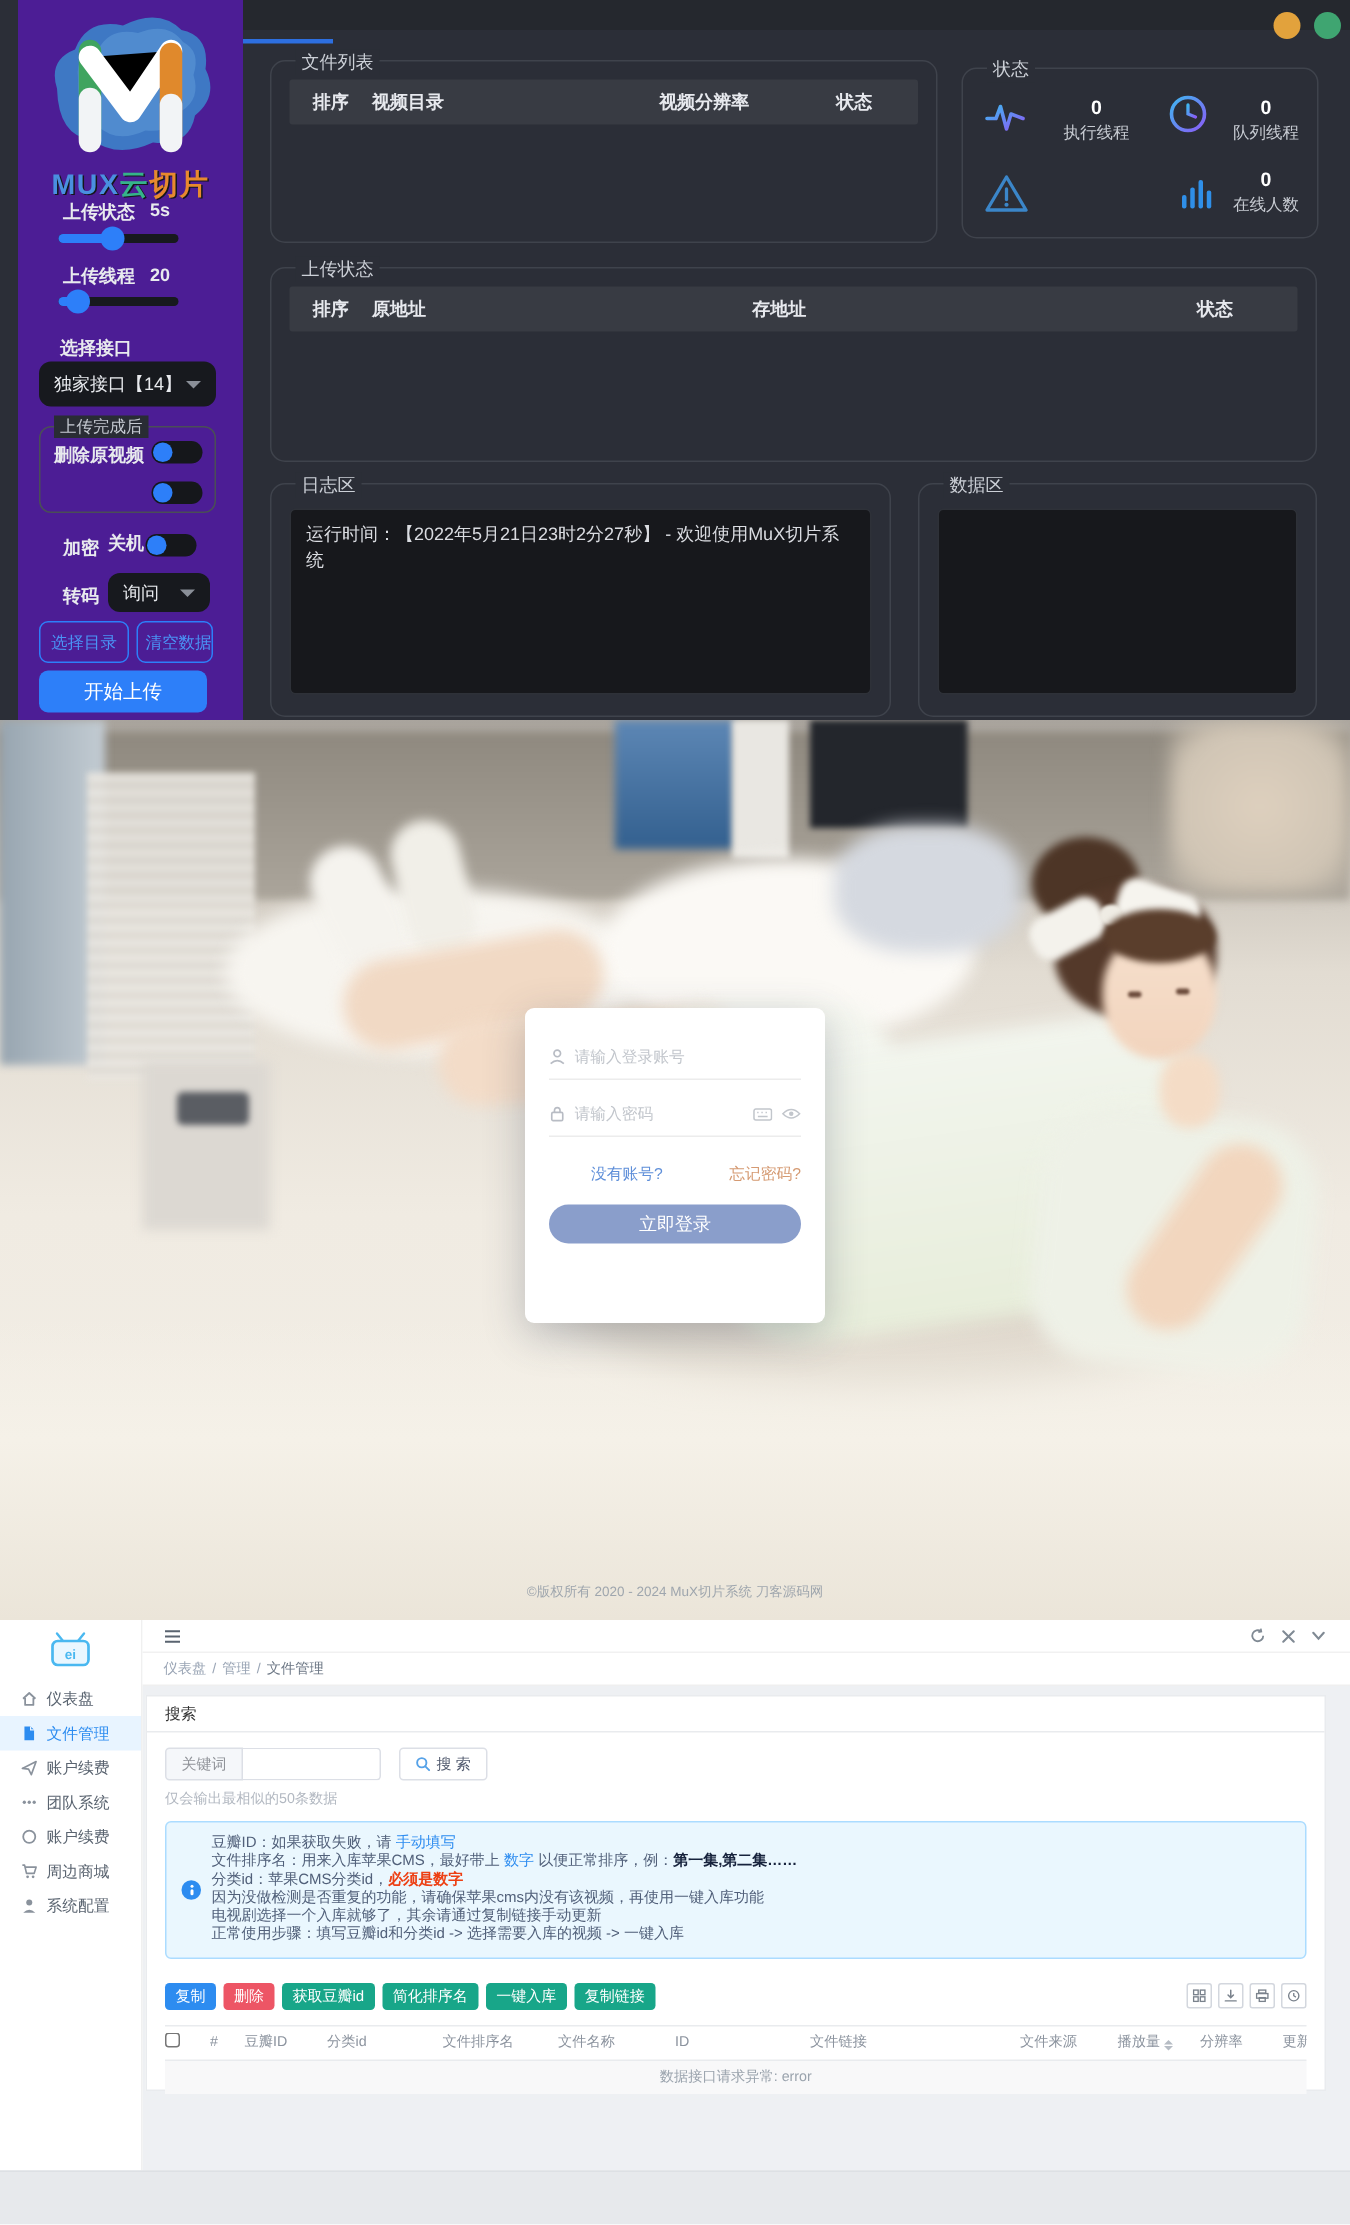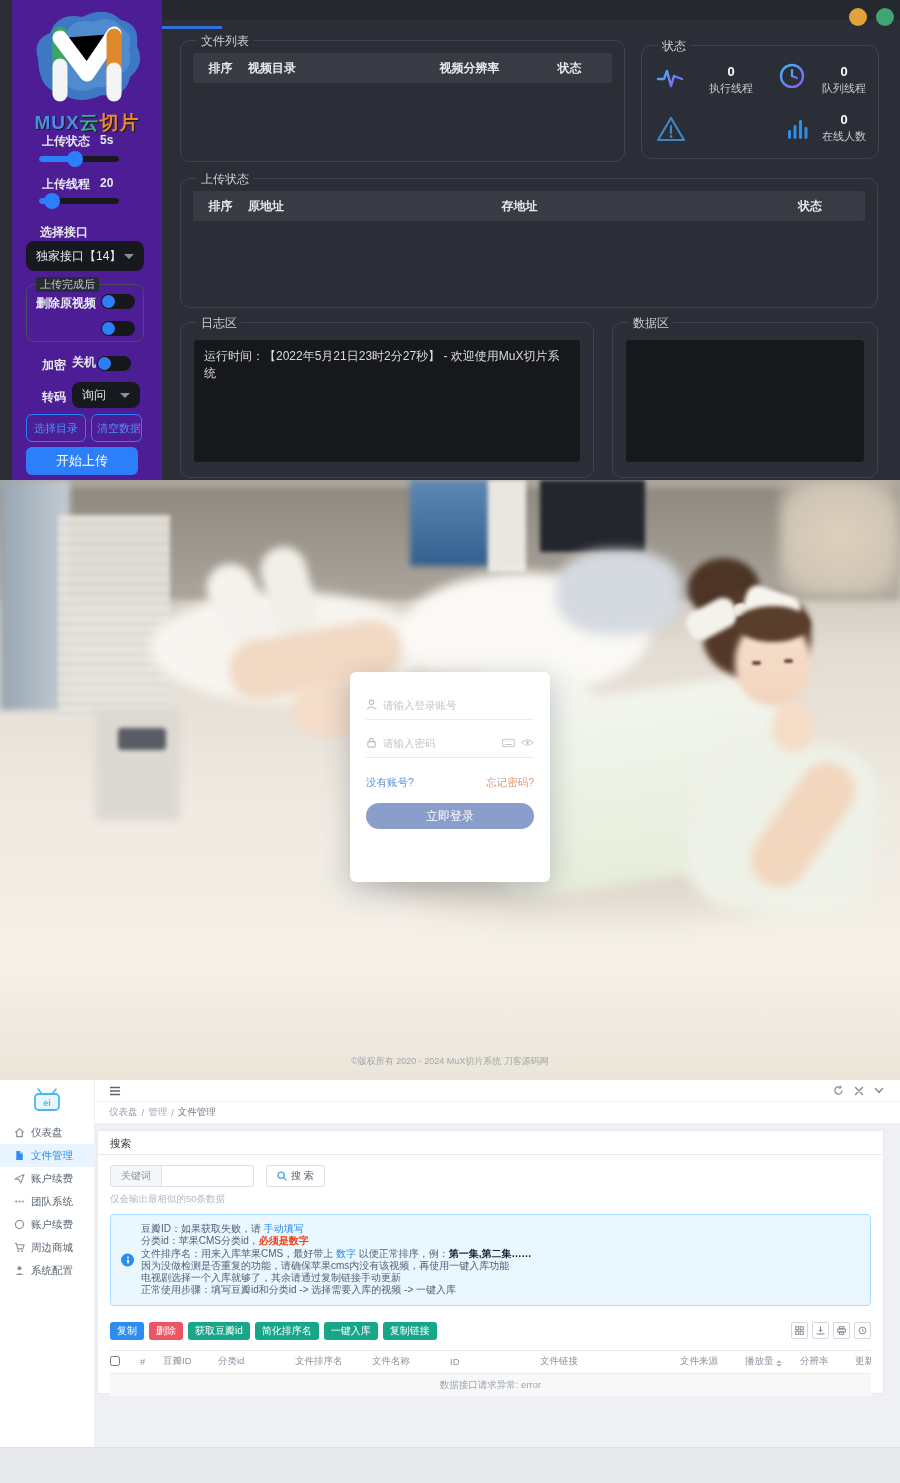--- a/index.html
+++ b/index.html
@@ -42,21 +42,21 @@
   .photo { position:relative; width:900px; height:600px; overflow:hidden;
     background:linear-gradient(180deg,#a9a49d 0%,#c4beb5 12%,#e2dcd2 28%,#f0ebe2 55%,#f3efe7 100%); }
   .ph { position:absolute; }
   .login-card { position:absolute; left:350px; top:192px; width:200px; height:210px; background:#fff; border-radius:6px; overflow:hidden; box-shadow:0 8px 28px rgba(60,70,90,.30); z-index:10; }
   .login-head { height:38px; background:#8795ba; color:#fff; font-size:14px; letter-spacing:1px; display:flex; align-items:center; justify-content:center; }
   .login-body { padding:10px 16px 0 16px; }
   .lfield { display:flex; align-items:center; gap:6px; border-bottom:1px solid #ececec; height:30px; margin-top:8px; }
   .lfield input { flex:1; border:none; outline:none; font-size:10.5px; color:#333; font-family:inherit; min-width:0; background:transparent; }
   .lfield input::placeholder { color:#c2c6cc; }
   .llinks { display:flex; justify-content:space-between; margin-top:18px; font-size:10.5px; }
-  .llink-l { color:#5f8fd9; cursor:pointer; } .llink-r { color:#d59a72; cursor:pointer; }
+  .llink-l { color:#5f8fd9; cursor:pointer;margin-left:28px; } .llink-r { color:#d59a72; cursor:pointer; }
   .login-btn { margin-top:13px; width:100%; height:26px; border:none; border-radius:13px; background:#8a9ecb; color:#fff; font-size:12px; font-family:inherit; cursor:pointer; }
   .copyright { position:absolute; left:0; bottom:12px; width:100%; text-align:center; font-size:9px; color:rgba(150,158,168,.9); z-index:5; }
 
   
   .admin { position:relative; width:900px; height:403px; background:#eef0f3; overflow:hidden; }
   .adm-sidebar { position:absolute; left:0; top:0; width:95px; height:367px; background:#fff; border-right:1px solid #f0f0f0; }
   .menu-item { display:flex; align-items:center; gap:6px; height:23px; padding-left:14px; font-size:10.5px; color:#5a6470; cursor:pointer; }
   .menu-item.active { background:#e8f4ff; color:#2d8cf0; }
   .adm-topbar { position:absolute; left:95px; right:0; top:0; height:22px; background:#fff; border-bottom:1px solid #f1f1f1; display:flex; align-items:center; }
   .tb-right { margin-left:auto; display:flex; gap:10px; padding-right:16px; }
@@ -411,22 +411,22 @@
                 <line x1="7.2" y1="7.2" x2="10" y2="10" stroke="#56a2e8" stroke-width="1.4" stroke-linecap="round"></line>
               </svg>
             <span>搜 索</span>
           </button>
         </div>
         <div class="hint">仅会输出最相似的50条数据</div>
 
         <div class="alert">
           <span class="info-ic"></span>
           <div class="alert-line"><span>豆瓣ID：如果获取失败，请 </span><span class="a-link">手动填写</span></div>
+          <div class="alert-line"><span>文件排序名：用来入库苹果CMS，最好带上 </span><span class="a-num">数字</span><span> 以便正常排序，例：</span><span class="a-bold">第一集,第二集……</span></div>
           <div class="alert-line"><span>分类id：苹果CMS分类id，</span><span class="a-red">必须是数字</span></div>
-          <div class="alert-line"><span>文件排序名：用来入库苹果CMS，最好带上 </span><span class="a-num">数字</span><span> 以便正常排序，例：</span><span class="a-bold">第一集,第二集……</span></div>
           <div class="alert-line">因为没做检测是否重复的功能，请确保苹果cms内没有该视频，再使用一键入库功能</div>
           <div class="alert-line">电视剧选择一个入库就够了，其余请通过复制链接手动更新</div>
           <div class="alert-line">正常使用步骤：填写豆瓣id和分类id -&gt; 选择需要入库的视频 -&gt; 一键入库</div>
         </div>
 
         <div class="toolbar">
           <button class="tb-btn" style="background:#2d8cf0;">复制</button>
           <button class="tb-btn" style="background:#ed5565;">删除</button>
           <button class="tb-btn" style="background:#18a689;">获取豆瓣id</button>
           <button class="tb-btn" style="background:#18a689;">简化排序名</button>

